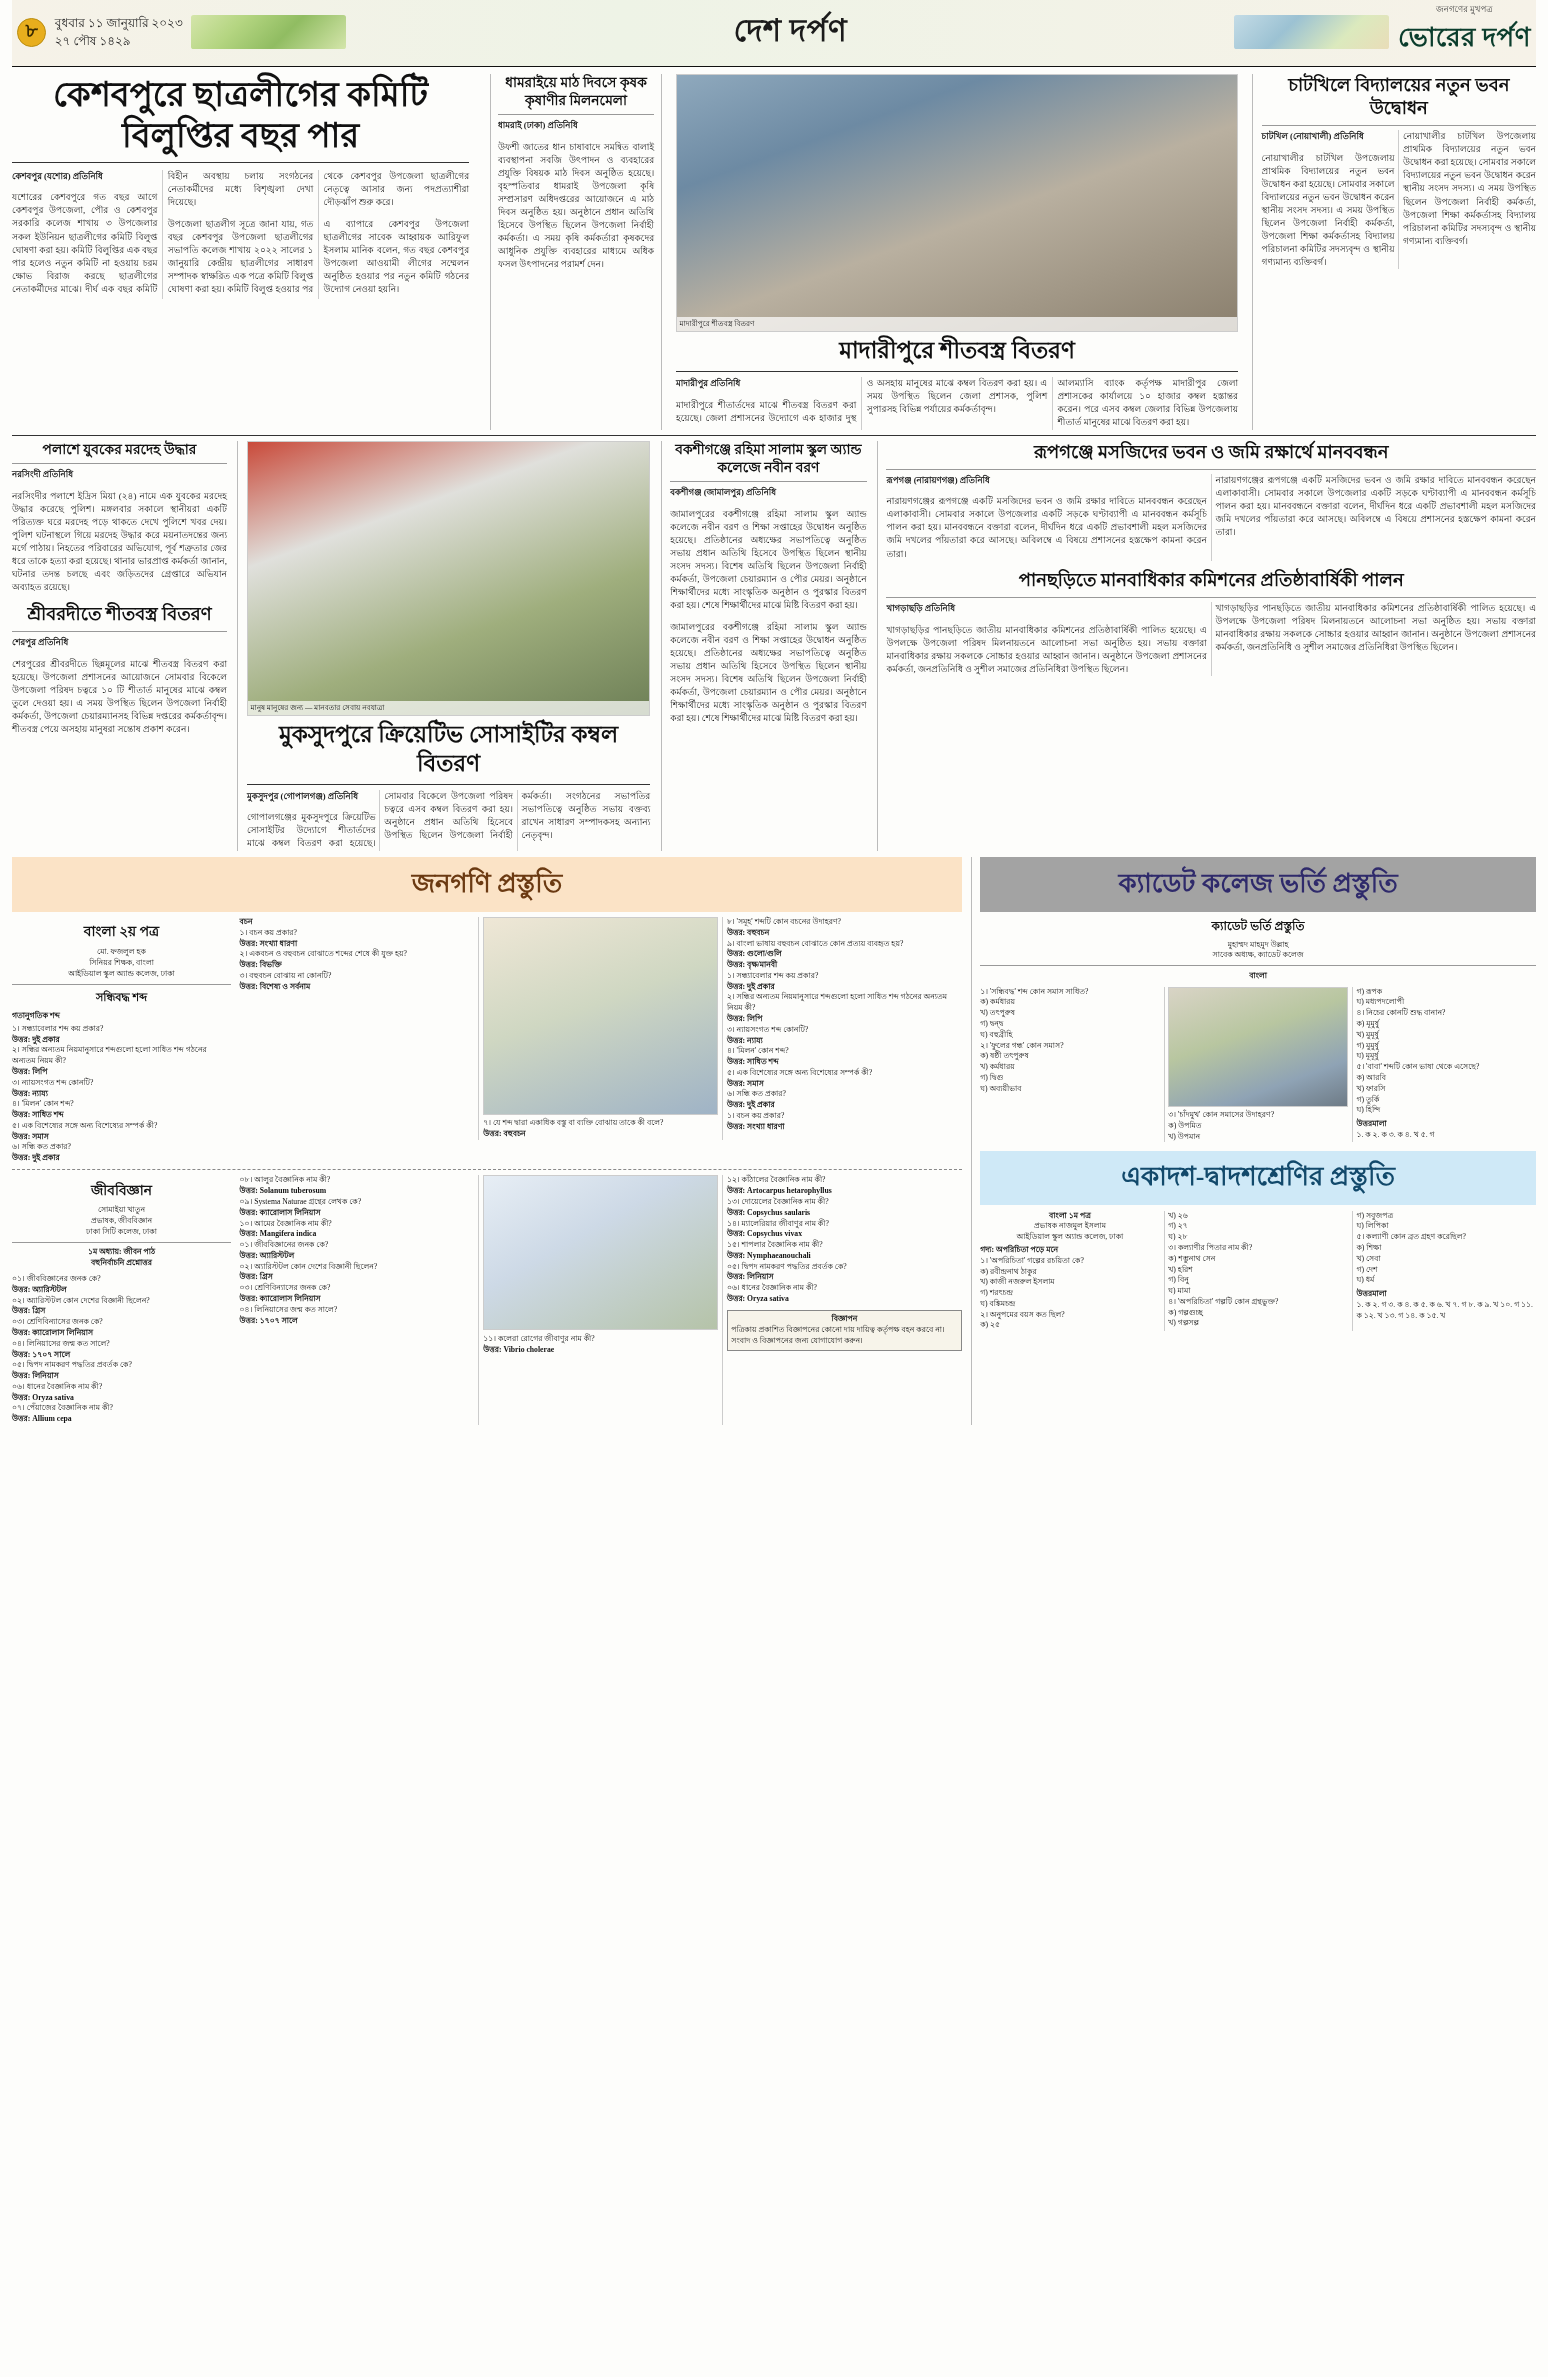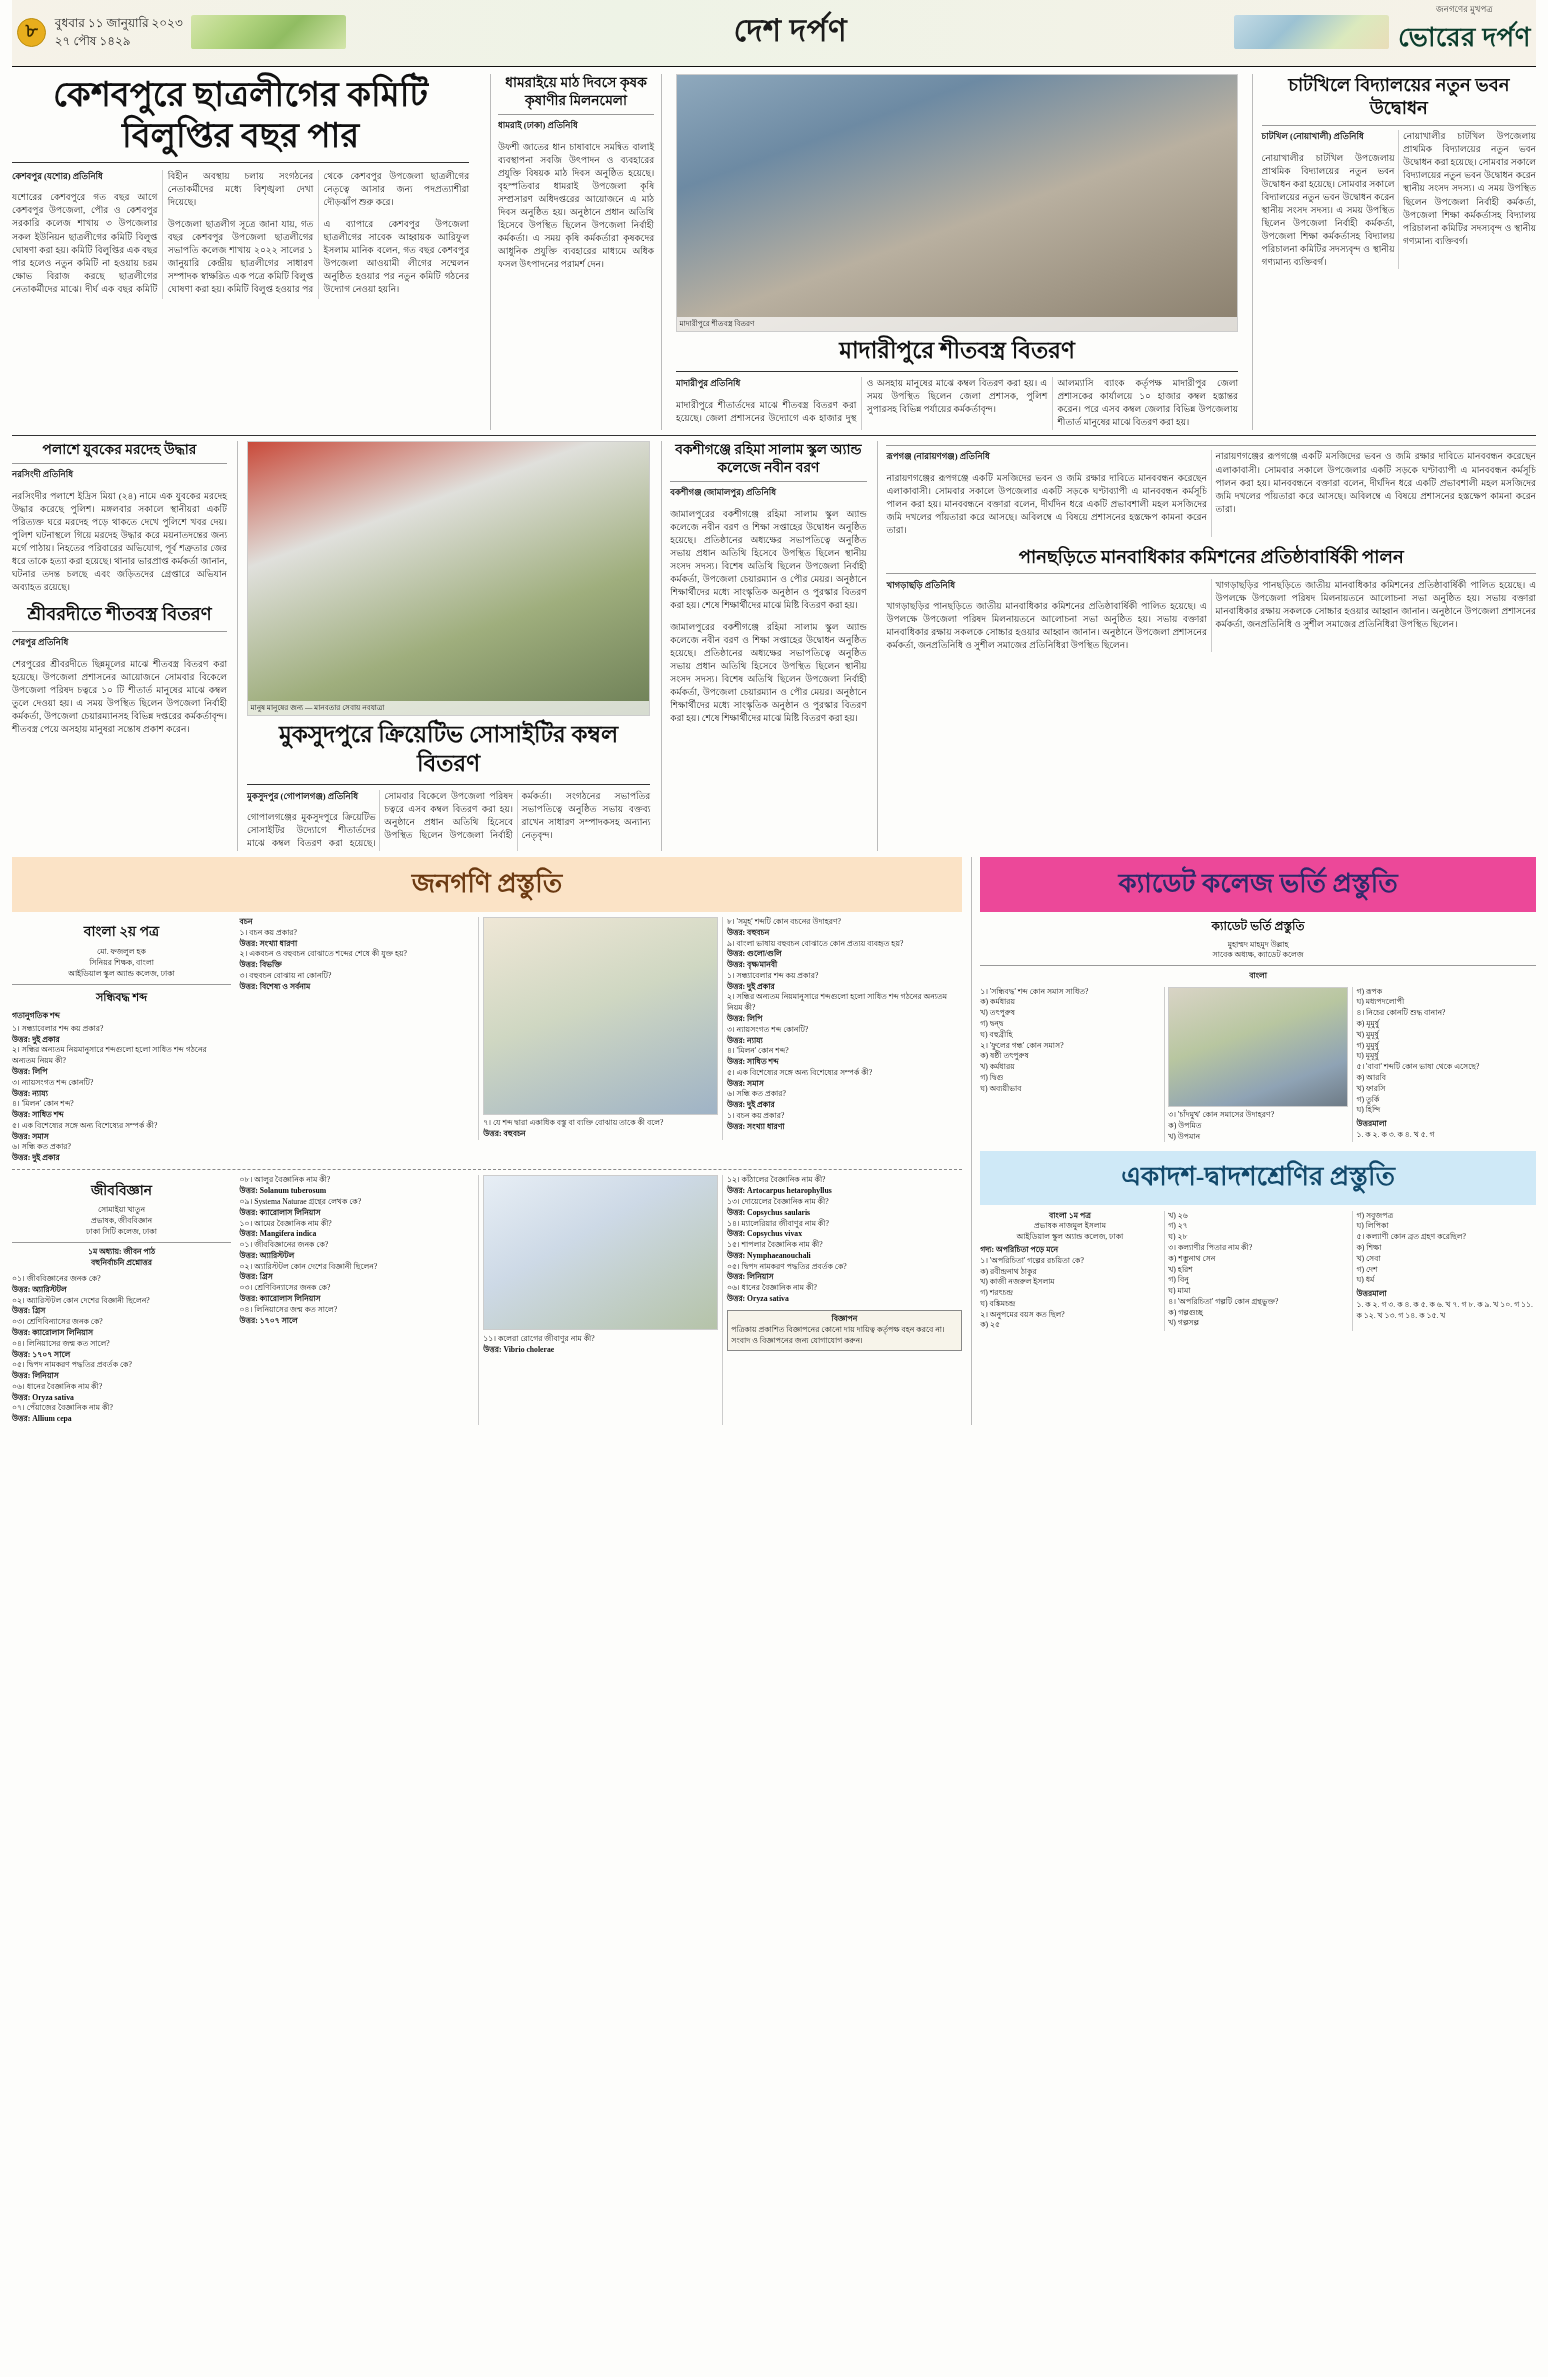--- a/index.html
+++ b/index.html
@@ -90,21 +90,21 @@
   .b2{background:linear-gradient(140deg,#9ad0f5,#f6dd9b,#d98b5a);}
   .b3{background:linear-gradient(140deg,#cfe3a0,#88b84f,#e8a13a);}
   .b4{background:linear-gradient(140deg,#b9cfe8,#e6c79b,#8fb87c);}
 
   
   .edu-grid { display:grid; grid-template-columns: 950px 1fr; gap:8.6px; margin-top:6.9px; }
   .sec-title {
     text-align:center;font-size:26px;font-weight:bold;padding:5.2px 0;margin-bottom:5.2px;
   }
   .sec-ssc { background:#fbe3c6; color:#6b3a12; }
-  .sec-cadet { background:#ec4899; color:#2f2a6b; }
+  .sec-cadet { background:#a3a3a3; color:#2f2a6b; }
   .sec-ekadosh { background:#cfe9f7; color:#12496b; }
 
   .subhead { text-align:center;font-size:13.8px;font-weight:bold;margin:3.4px 0 2.6px; }
   .tiny { font-size:7.7px; line-height:1.4; }
   .qcols-3 { columns:3; column-gap:8.6px; column-rule:0.9px solid #ccc; }
   .ansline { font-weight:bold; }
   .imgbox { break-inside:avoid; margin:3.4px 0; }
   .note-box { border:0.9px solid #888; background:#f7f4ea; padding:3.4px; font-size:7.7px; }
   .center { text-align:center; }
   .mt6{margin-top:5.2px;} .mt10{margin-top:8.6px;}
@@ -217,20 +217,21 @@
       <div class="hl-4">বকশীগঞ্জে রহিমা সালাম স্কুল অ্যান্ড কলেজে নবীন বরণ</div>
       <div class="rule-thin"></div>
       <div class="col-text">
         <div class="byline">বকশীগঞ্জ (জামালপুর) প্রতিনিধি</div>
         <p>জামালপুরের বকশীগঞ্জে রহিমা সালাম স্কুল অ্যান্ড কলেজে নবীন বরণ ও শিক্ষা সপ্তাহের উদ্বোধন অনুষ্ঠিত হয়েছে। প্রতিষ্ঠানের অধ্যক্ষের সভাপতিত্বে অনুষ্ঠিত সভায় প্রধান অতিথি হিসেবে উপস্থিত ছিলেন স্থানীয় সংসদ সদস্য। বিশেষ অতিথি ছিলেন উপজেলা নির্বাহী কর্মকর্তা, উপজেলা চেয়ারম্যান ও পৌর মেয়র। অনুষ্ঠানে শিক্ষার্থীদের মধ্যে সাংস্কৃতিক অনুষ্ঠান ও পুরস্কার বিতরণ করা হয়। শেষে শিক্ষার্থীদের মাঝে মিষ্টি বিতরণ করা হয়।</p>
         <p>জামালপুরের বকশীগঞ্জে রহিমা সালাম স্কুল অ্যান্ড কলেজে নবীন বরণ ও শিক্ষা সপ্তাহের উদ্বোধন অনুষ্ঠিত হয়েছে। প্রতিষ্ঠানের অধ্যক্ষের সভাপতিত্বে অনুষ্ঠিত সভায় প্রধান অতিথি হিসেবে উপস্থিত ছিলেন স্থানীয় সংসদ সদস্য। বিশেষ অতিথি ছিলেন উপজেলা নির্বাহী কর্মকর্তা, উপজেলা চেয়ারম্যান ও পৌর মেয়র। অনুষ্ঠানে শিক্ষার্থীদের মধ্যে সাংস্কৃতিক অনুষ্ঠান ও পুরস্কার বিতরণ করা হয়। শেষে শিক্ষার্থীদের মাঝে মিষ্টি বিতরণ করা হয়।</p>
       </div>
     </div>
 
     <div>
+      <div class="hl-3">রূপগঞ্জে মসজিদের ভবন ও জমি রক্ষার্থে মানববন্ধন</div>
       <div class="rule-thin"></div>
       <div class="col-text" style="columns:2;column-gap:8.6px;column-rule:0.9px solid #ccc;">
         <div class="byline">রূপগঞ্জ (নারায়ণগঞ্জ) প্রতিনিধি</div>
         <p>নারায়ণগঞ্জের রূপগঞ্জে একটি মসজিদের ভবন ও জমি রক্ষার দাবিতে মানববন্ধন করেছেন এলাকাবাসী। সোমবার সকালে উপজেলার একটি সড়কে ঘণ্টাব্যাপী এ মানববন্ধন কর্মসূচি পালন করা হয়। মানববন্ধনে বক্তারা বলেন, দীর্ঘদিন ধরে একটি প্রভাবশালী মহল মসজিদের জমি দখলের পাঁয়তারা করে আসছে। অবিলম্বে এ বিষয়ে প্রশাসনের হস্তক্ষেপ কামনা করেন তারা।</p>
         <p>নারায়ণগঞ্জের রূপগঞ্জে একটি মসজিদের ভবন ও জমি রক্ষার দাবিতে মানববন্ধন করেছেন এলাকাবাসী। সোমবার সকালে উপজেলার একটি সড়কে ঘণ্টাব্যাপী এ মানববন্ধন কর্মসূচি পালন করা হয়। মানববন্ধনে বক্তারা বলেন, দীর্ঘদিন ধরে একটি প্রভাবশালী মহল মসজিদের জমি দখলের পাঁয়তারা করে আসছে। অবিলম্বে এ বিষয়ে প্রশাসনের হস্তক্ষেপ কামনা করেন তারা।</p>
       </div>
       <div class="hl-3 mt10">পানছড়িতে মানবাধিকার কমিশনের প্রতিষ্ঠাবার্ষিকী পালন</div>
       <div class="rule-thin"></div>
       <div class="col-text" style="columns:2;column-gap:8.6px;column-rule:0.9px solid #ccc;">
         <div class="byline">খাগড়াছড়ি প্রতিনিধি</div>

